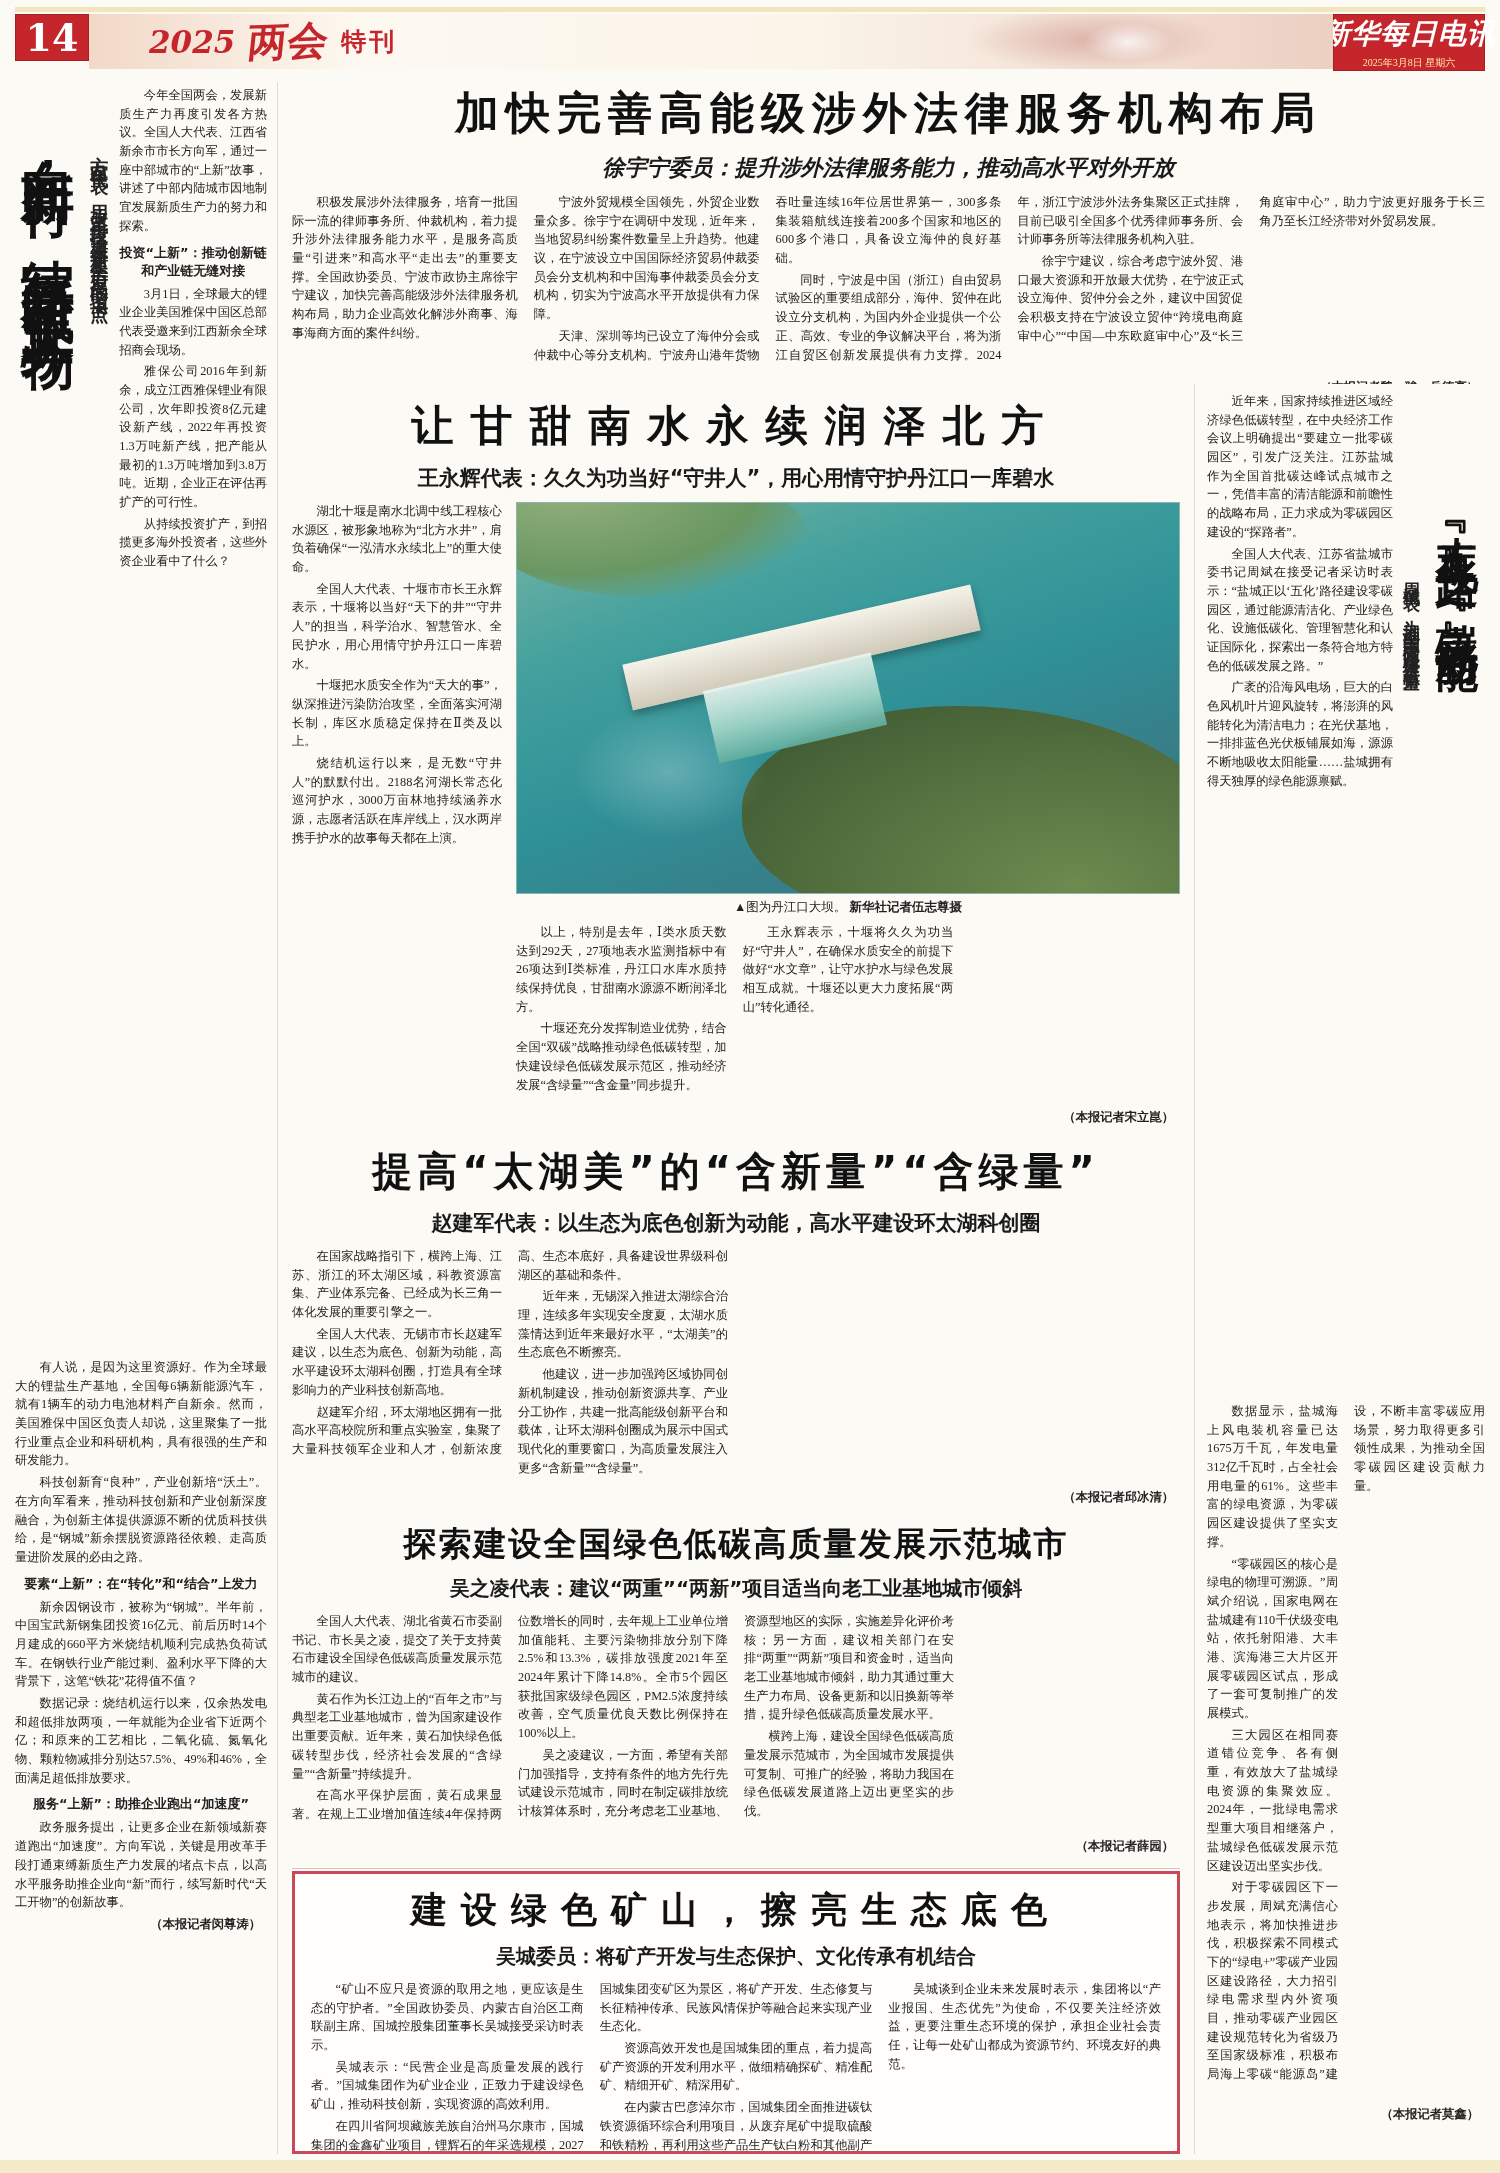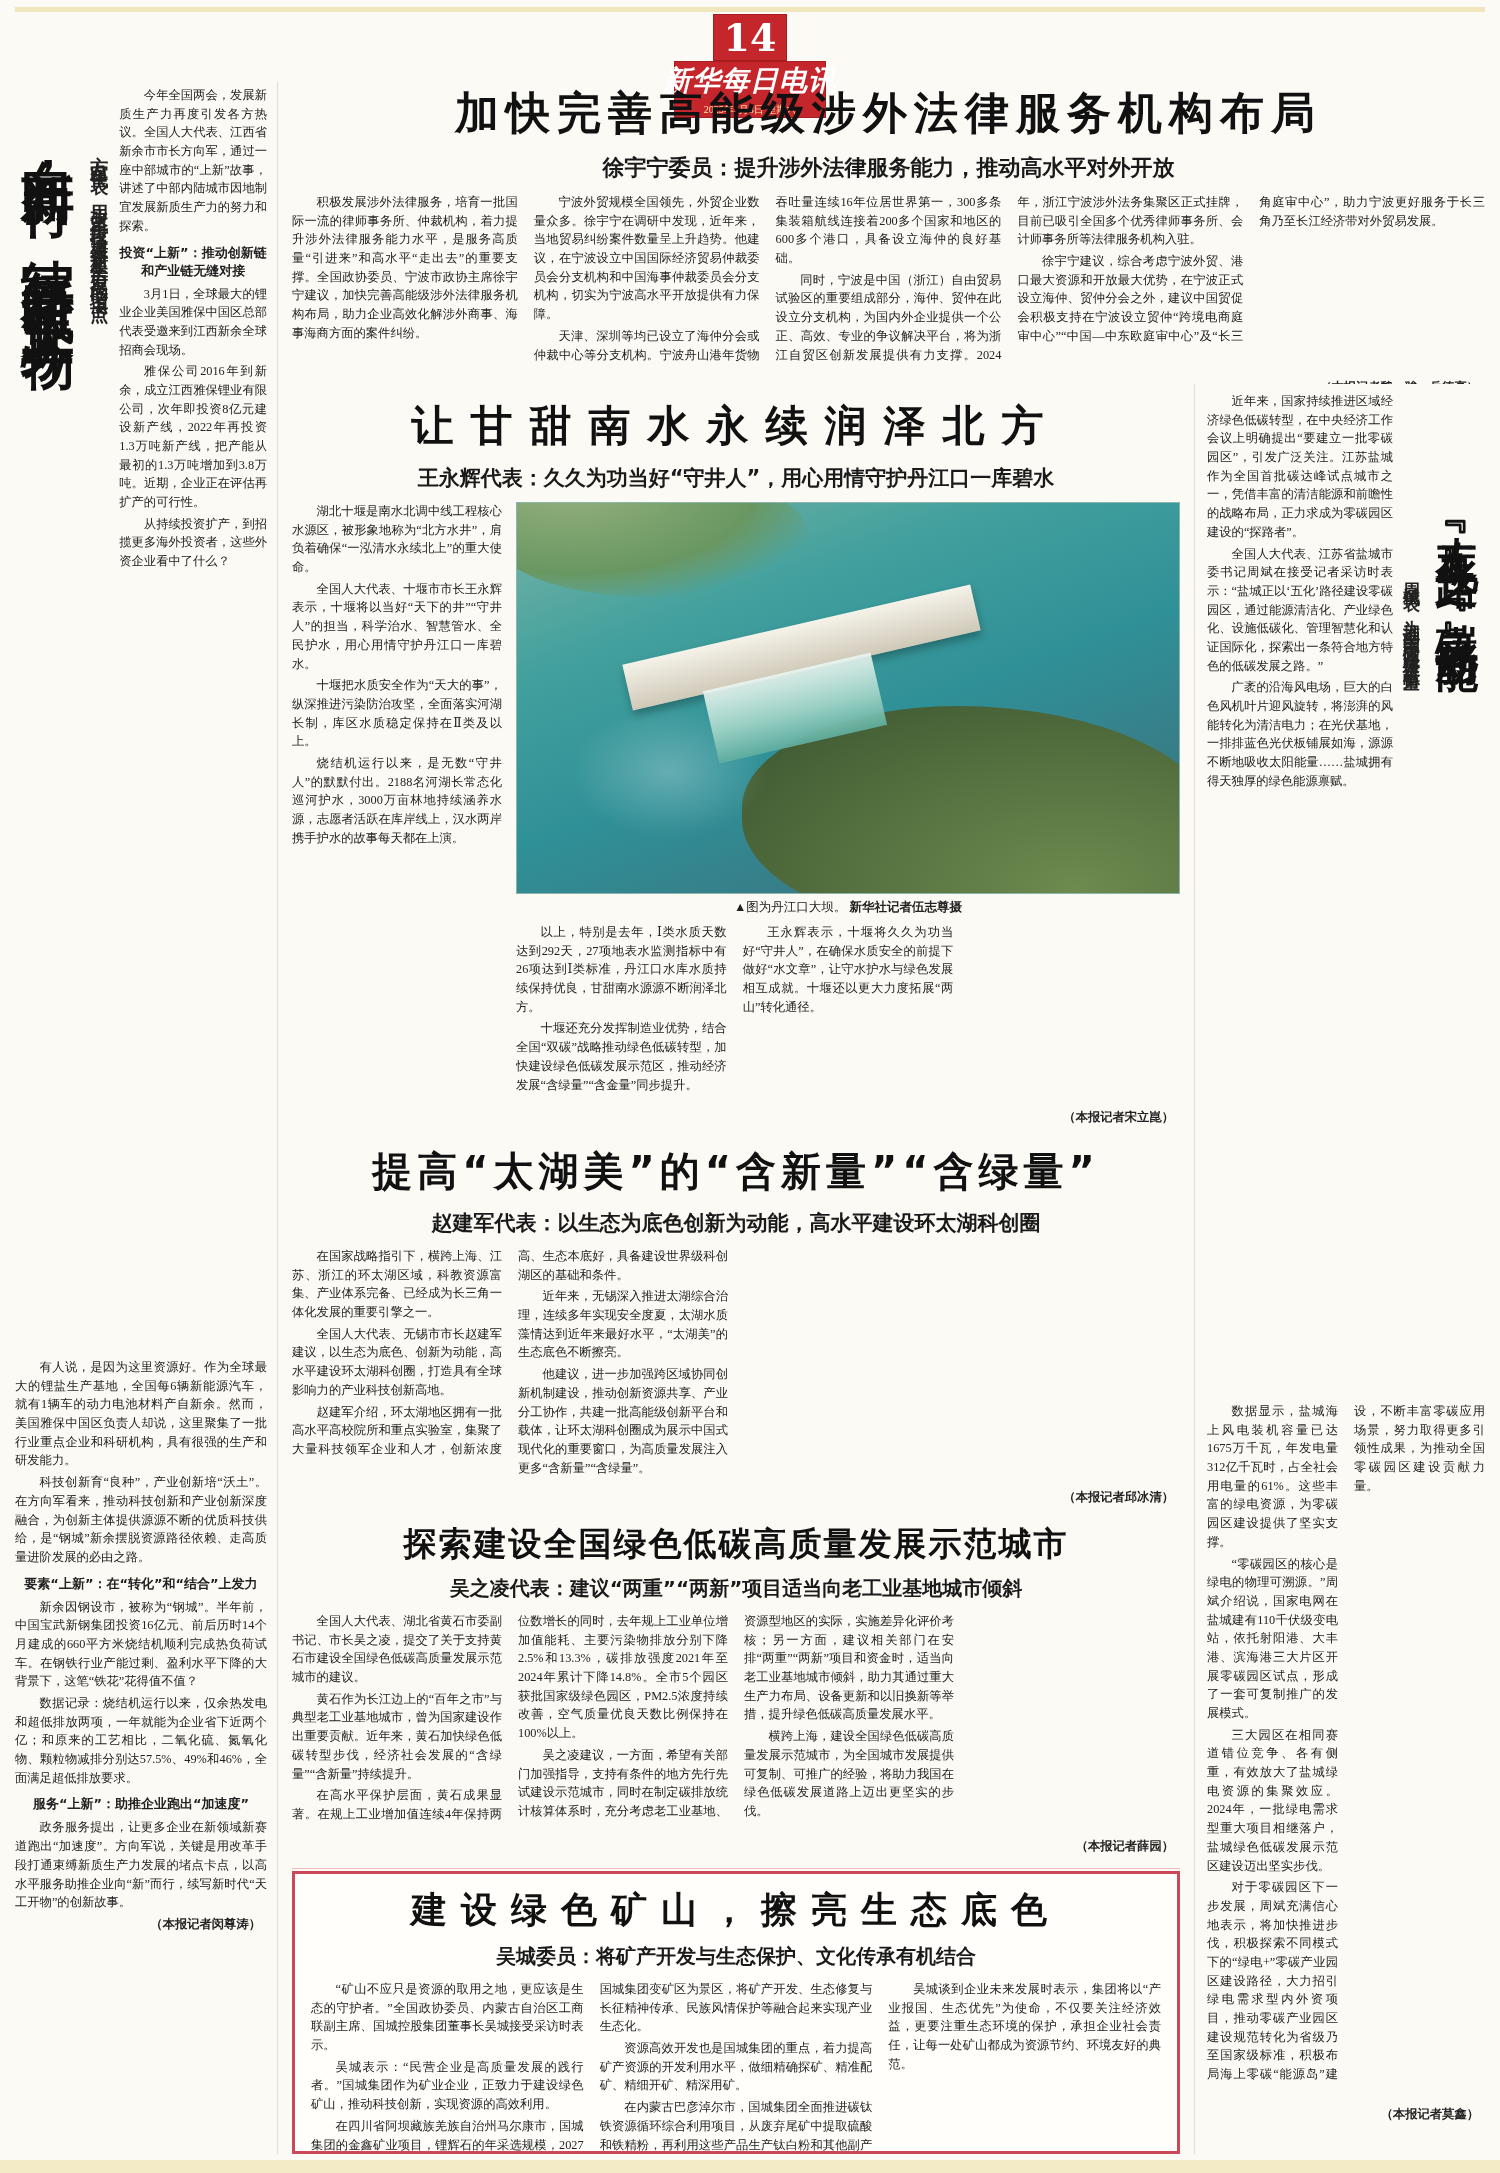--- a/index.html
+++ b/index.html
@@ -1,20 +1,20 @@
 <!DOCTYPE html>
 <html><head>
 <meta charset="utf-8">
 <style>
   html,body{margin:0;padding:0;background:#e8e4da;}
   .page{width:1500px;height:2173px;background:#fcfaf4;position:relative;overflow:hidden;
         font-family:"Liberation Serif","DejaVu Serif",serif;color:#222;margin:0 auto;}
   .topline{height:5px;background:#f1e5bd;margin:7px 15px 0;}
   
-  .banner{display:flex;align-items:center;height:50px;margin:2px 15px 18px;flex-direction:column;}
+  .banner{display:flex;align-items:flex-start;height:50px;margin:2px 15px 18px;}
   .pagenum-box{width:72px;background:#c5262c;color:#fff;display:flex;align-items:center;justify-content:center;
                font-size:38px;font-weight:bold;font-family:"DejaVu Serif",serif;border:1px solid #a71d22;}
   .banner-mid{flex:1;position:relative;display:flex;align-items:center;gap:13px;padding-left:60px;overflow:hidden;
       background:linear-gradient(90deg,#f2d8c7,#fdf9f1 22%,#fbf4e9 58%,#f3e0d4 82%,#ecd0c2);}
   .rose{position:absolute;right:110px;top:-6px;width:260px;height:64px;border-radius:50%;
       background:radial-gradient(ellipse at center,rgba(205,150,140,.6),rgba(205,150,140,0) 70%);}
   .rose2{position:absolute;right:160px;top:8px;width:90px;height:40px;border-radius:50%;
       background:radial-gradient(ellipse at center,rgba(255,255,255,.8),rgba(255,255,255,0) 70%);}
   .y2025{color:#c5262c;font-size:31px;font-weight:bold;font-style:italic;font-family:"DejaVu Serif",serif;}
   .lianghui{color:#c5262c;font-size:40px;font-weight:bold;transform:skewX(-8deg) rotate(-2deg);
@@ -41,21 +41,21 @@
   .lx-row1{display:flex;height:1268px;overflow:hidden;}
   .vtitle-big{writing-mode:vertical-rl;font-size:53px;line-height:1.25;font-weight:bold;letter-spacing:9px;
       margin:36px 4px 0 0;font-family:"DejaVu Sans",sans-serif;height:1210px;color:#111;}
   .vsub{writing-mode:vertical-rl;font-size:18px;font-weight:bold;letter-spacing:5px;height:1020px;
       margin:60px 8px 0 2px;font-family:"DejaVu Sans",sans-serif;color:#222;}
   .lx-narrow{flex:1;overflow:hidden;padding-top:4px;}
   .lx-row2{margin-top:8px;overflow:hidden;height:770px;}
   
   .art-legal{height:302px;overflow:hidden;flex:none;}
   .h-legal{font-size:44px;letter-spacing:7px;margin:2px 0 10px;}
-  .sub-legal{font-size:22px;}
+  .sub-legal{font-size:22px;font-style:italic;}
   .cols-legal{column-count:5;height:182px;}
   
   .lower{display:flex;gap:14px;flex:1;overflow:hidden;}
   .midcol{width:888px;flex:none;display:flex;flex-direction:column;overflow:hidden;}
   .rail{flex:1;border-left:1px solid #e6ddc9;padding-left:12px;overflow:hidden;}
   
   .h-water{font-size:42px;letter-spacing:17px;margin:14px 0 10px;}
   .water-flex{display:flex;gap:14px;}
   .water-col1{width:210px;flex:none;overflow:hidden;height:612px;}
   .water-right{flex:1;overflow:hidden;}

